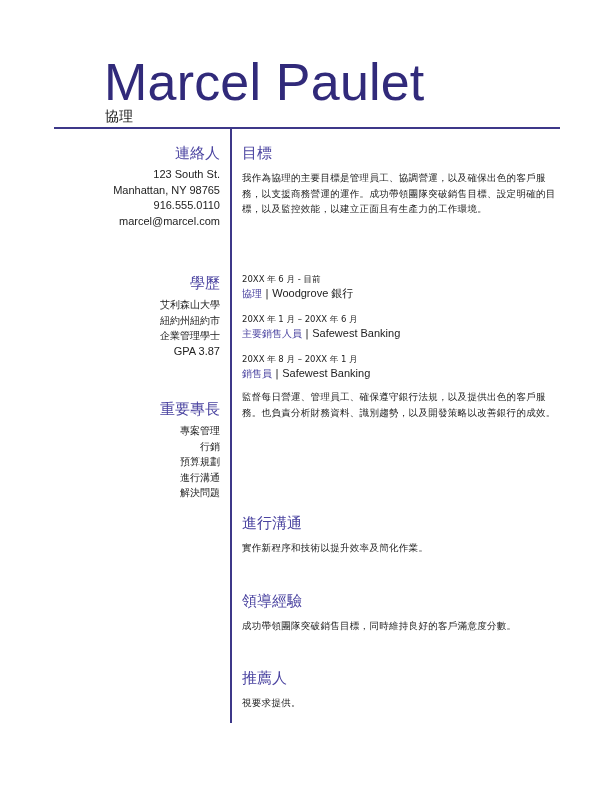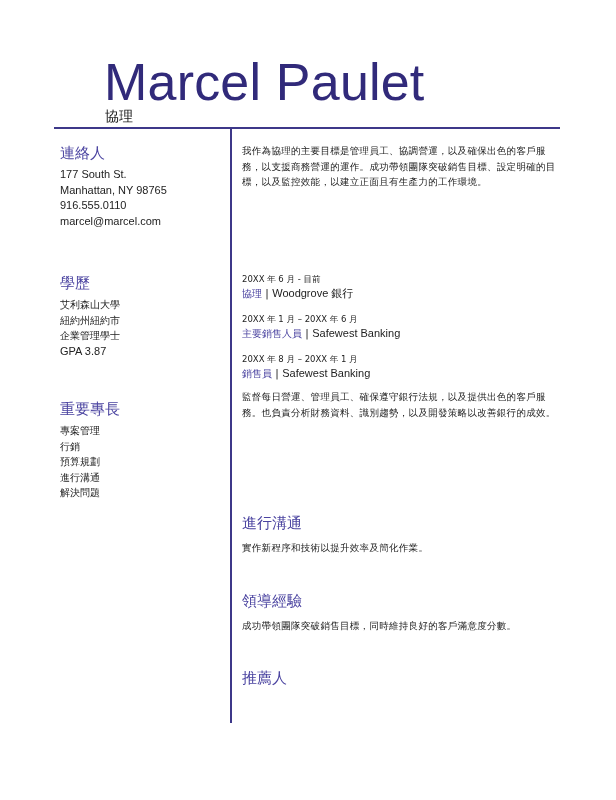--- a/index.html
+++ b/index.html
@@ -20,21 +20,21 @@
   }
   .hline {
     position: absolute; left: 54px; top: 127px; width: 506px; height: 2px;
     background: #3d3889;
   }
   .vline {
     position: absolute; left: 230px; top: 128px; width: 2px; height: 595px;
     background: #3d3889;
   }
   .left-section {
-    position: absolute; right: 396px; width: 160px;
+    position: absolute; right: 396px; text-align: right; width: 160px;
   }
   .left-heading {
     font-size: 15px; line-height: 20px; color: #4a43a0; margin-bottom: 4px;
   }
   .left-line {
     font-family: "Liberation Sans", "DejaVu Sans", sans-serif;
     font-size: 11px; line-height: 15.5px; color: #222;
   }
   .left-line.cjk { font-family: "DejaVu Sans", sans-serif; font-size: 10px; }
   .right-section { position: absolute; left: 242px; width: 320px; }
@@ -53,21 +53,21 @@
 </head>
 <body>
 
 <div class="name">Marcel Paulet</div>
 <div class="subtitle">協理</div>
 <div class="hline"></div>
 <div class="vline"></div>
 
 <div class="left-section" style="top:143px;">
   <div class="left-heading">連絡人</div>
-  <div class="left-line">177 South St.</div>
+  <div class="left-line">123 South St.</div>
   <div class="left-line">Manhattan, NY 98765</div>
   <div class="left-line">916.555.0110</div>
   <div class="left-line">marcel@marcel.com</div>
 </div>
 
 <div class="left-section" style="top:273px;">
   <div class="left-heading">學歷</div>
   <div class="left-line cjk">艾利森山大學</div>
   <div class="left-line cjk">紐約州紐約市</div>
   <div class="left-line cjk">企業管理學士</div>
@@ -77,20 +77,21 @@
 <div class="left-section" style="top:399px;">
   <div class="left-heading">重要專長</div>
   <div class="left-line cjk">專案管理</div>
   <div class="left-line cjk">行銷</div>
   <div class="left-line cjk">預算規劃</div>
   <div class="left-line cjk">進行溝通</div>
   <div class="left-line cjk">解決問題</div>
 </div>
 
 <div class="right-section" style="top:143px;">
+  <div class="right-heading">目標</div>
   <div class="para">我作為協理的主要目標是管理員工、協調營運，以及確保出色的客戶服務，以支援商務營運的運作。成功帶領團隊突破銷售目標、設定明確的目標，以及監控效能，以建立正面且有生產力的工作環境。</div>
 </div>
 
 <div class="right-section" style="top:273px;">
   <div class="job">
     <div class="job-date">20XX 年 6 月 - 目前</div>
     <div class="job-title-line">
       <span class="job-role">協理</span><span> | </span><span class="job-company">Woodgrove 銀行</span>
     </div>
   </div>
@@ -114,13 +115,14 @@
   <div class="para">實作新程序和技術以提升效率及簡化作業。</div>
 </div>
 
 <div class="right-section" style="top:591px;">
   <div class="right-heading">領導經驗</div>
   <div class="para">成功帶領團隊突破銷售目標，同時維持良好的客戶滿意度分數。</div>
 </div>
 
 <div class="right-section" style="top:668px;">
   <div class="right-heading">推薦人</div>
+  <div class="para">視要求提供。</div>
 </div>
 
 </body></html>

